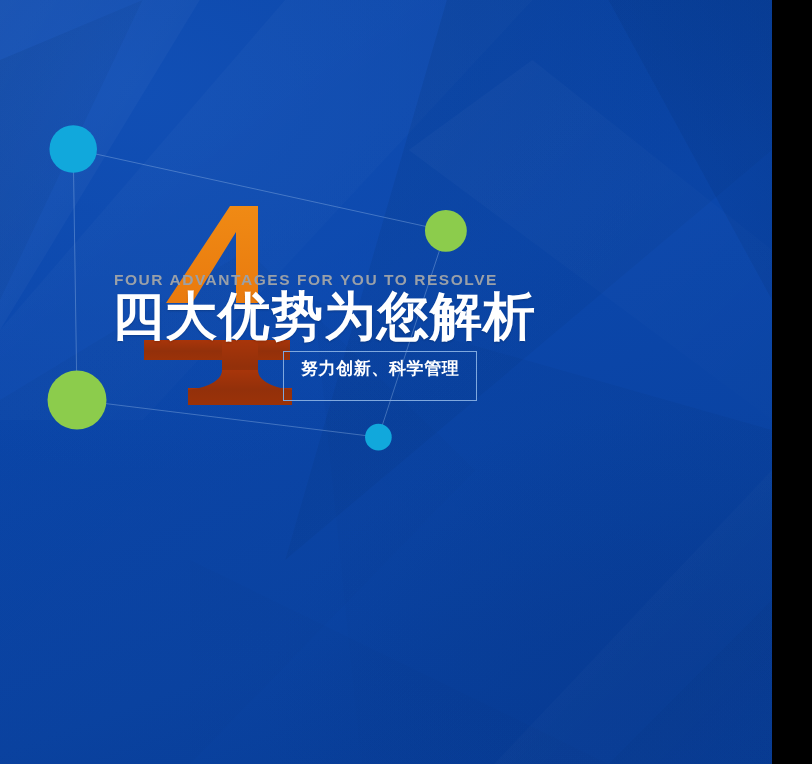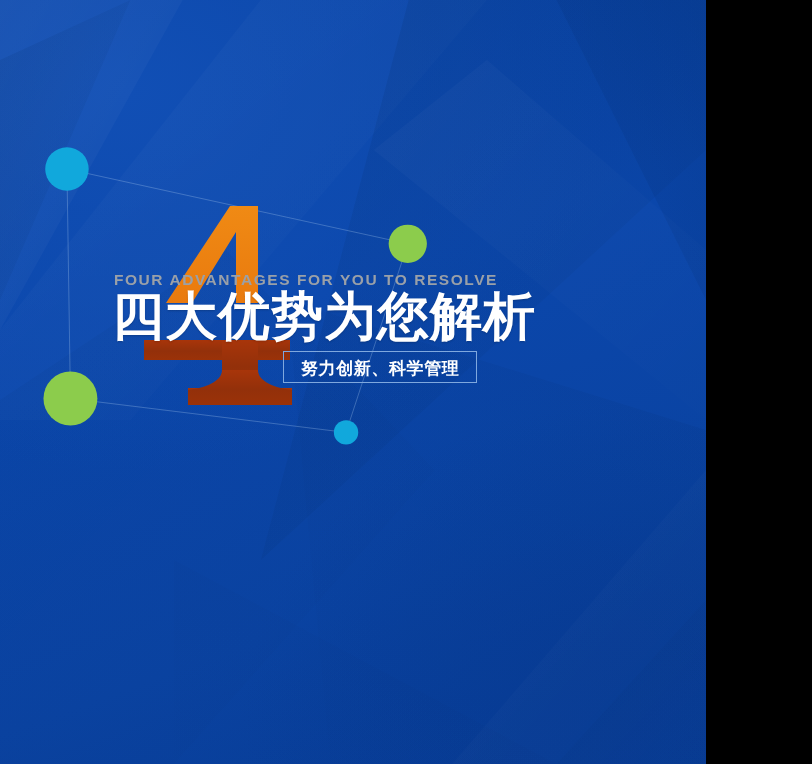--- a/index.html
+++ b/index.html
@@ -5,21 +5,21 @@
 <style>
   html, body {
     margin: 0;
     padding: 0;
     background: #000;
   }
   * { box-sizing: border-box; }
 
   .banner {
     position: relative;
-    width: 706px;
+    width: 772px;
     height: 764px;
     overflow: hidden;
     font-family: "Liberation Sans", "DejaVu Sans", sans-serif;
     background: #14532d;
   }
 
   
   .bg-base {
     position: absolute;
     inset: 0;
@@ -80,21 +80,21 @@
     line-height: 1.08;
     text-shadow: 0 1px 2px rgba(0,0,0,0.18);
     text-align: center;
   }
 
   
   .slogan {
     position: absolute;
     left: 283px;
     top: 351px;
-    padding: 8px 17px 3px 17px;
+    padding: 8px 17px 21px 17px;
     border: 1px solid #7FA8DE;
     color: #FFFFFF;
     font-size: 17px;
     font-weight: 700;
     letter-spacing: 0.6px;
     white-space: nowrap;
     line-height: 1.1;
     background: transparent;
   }
 </style>

